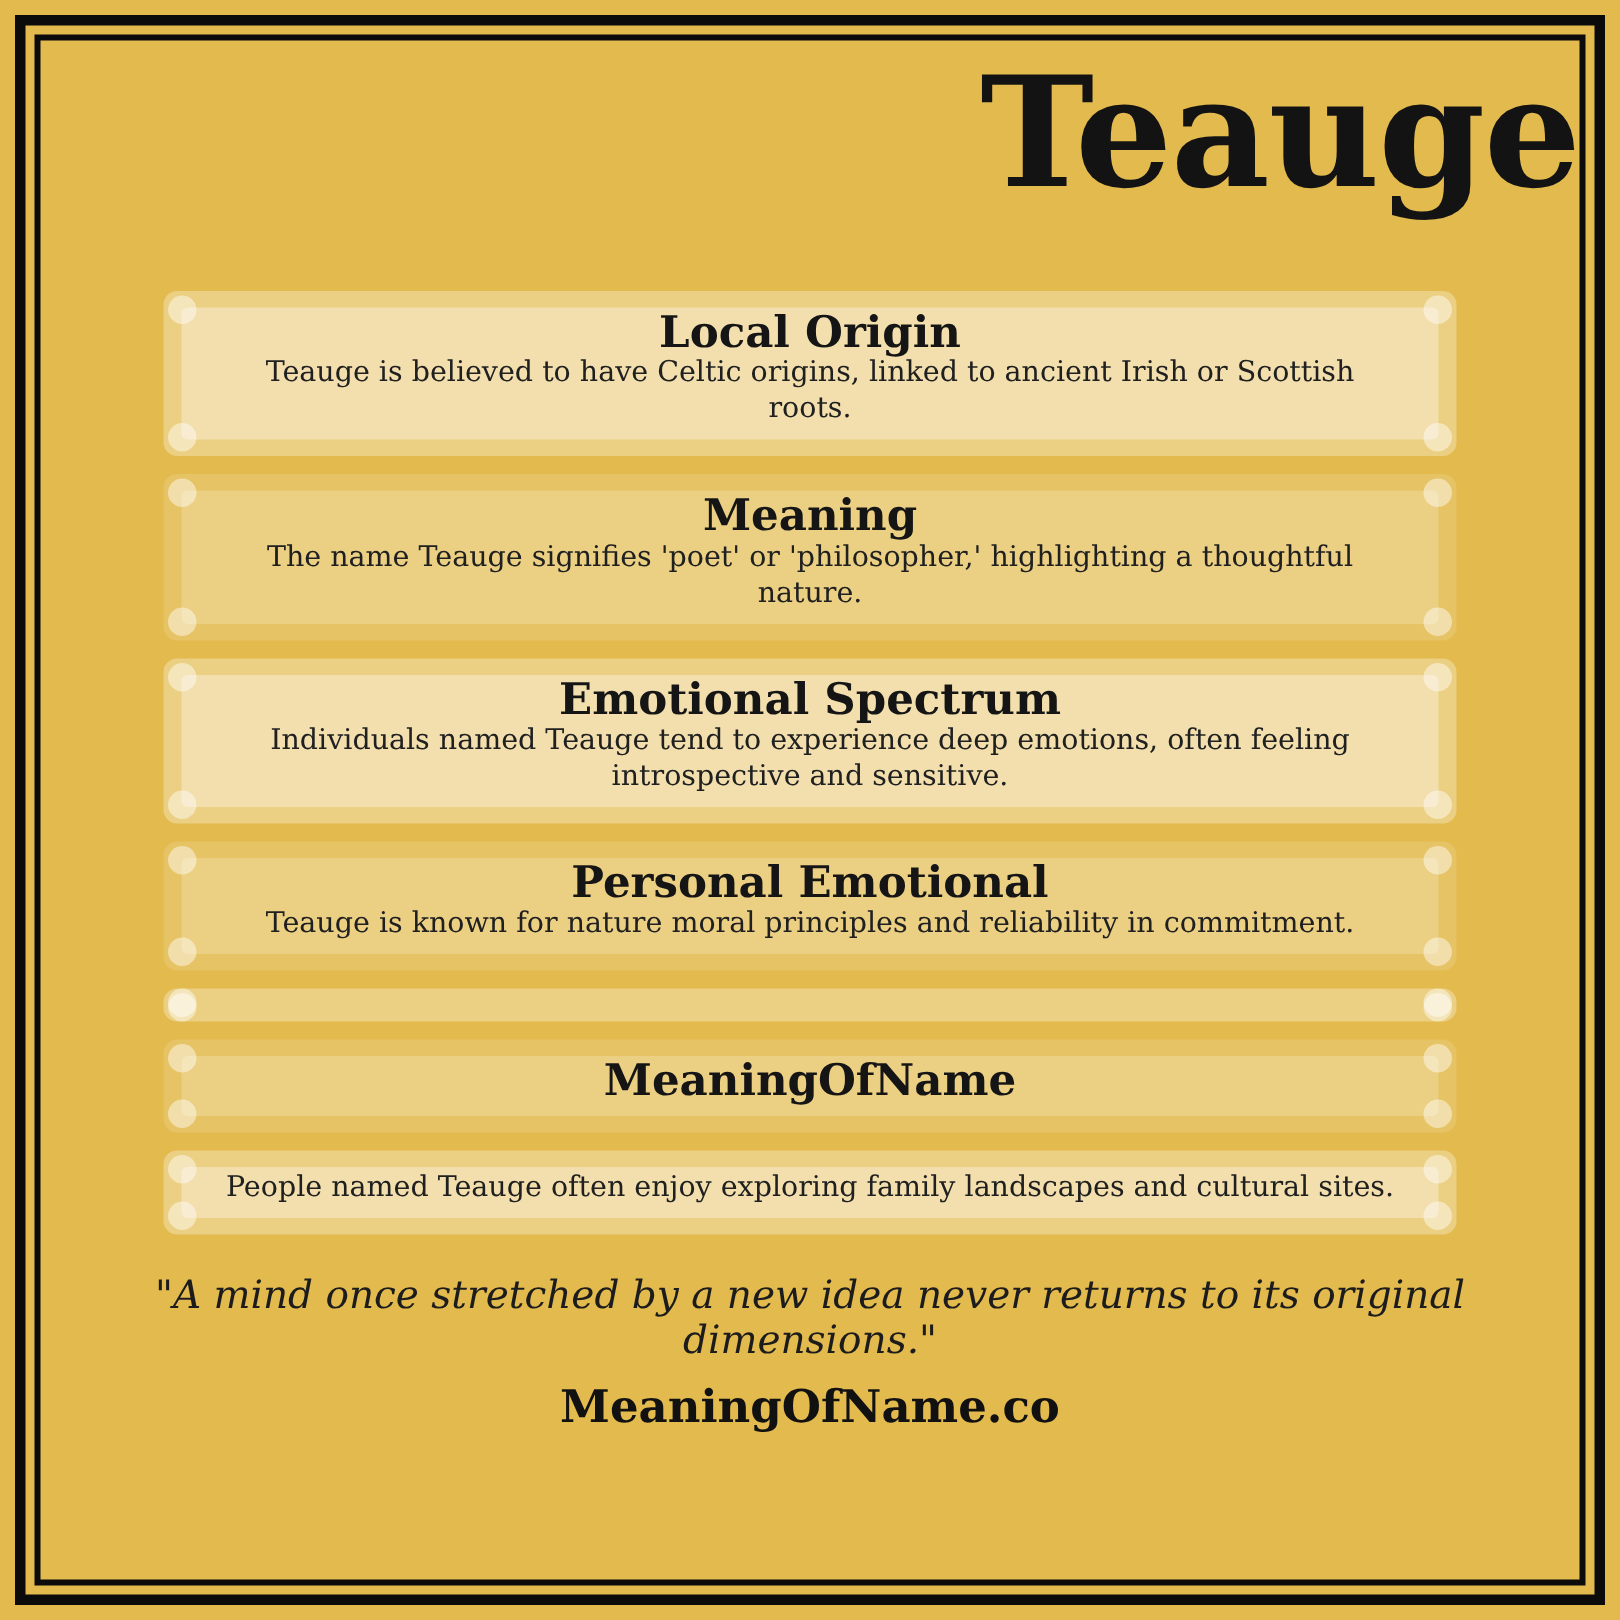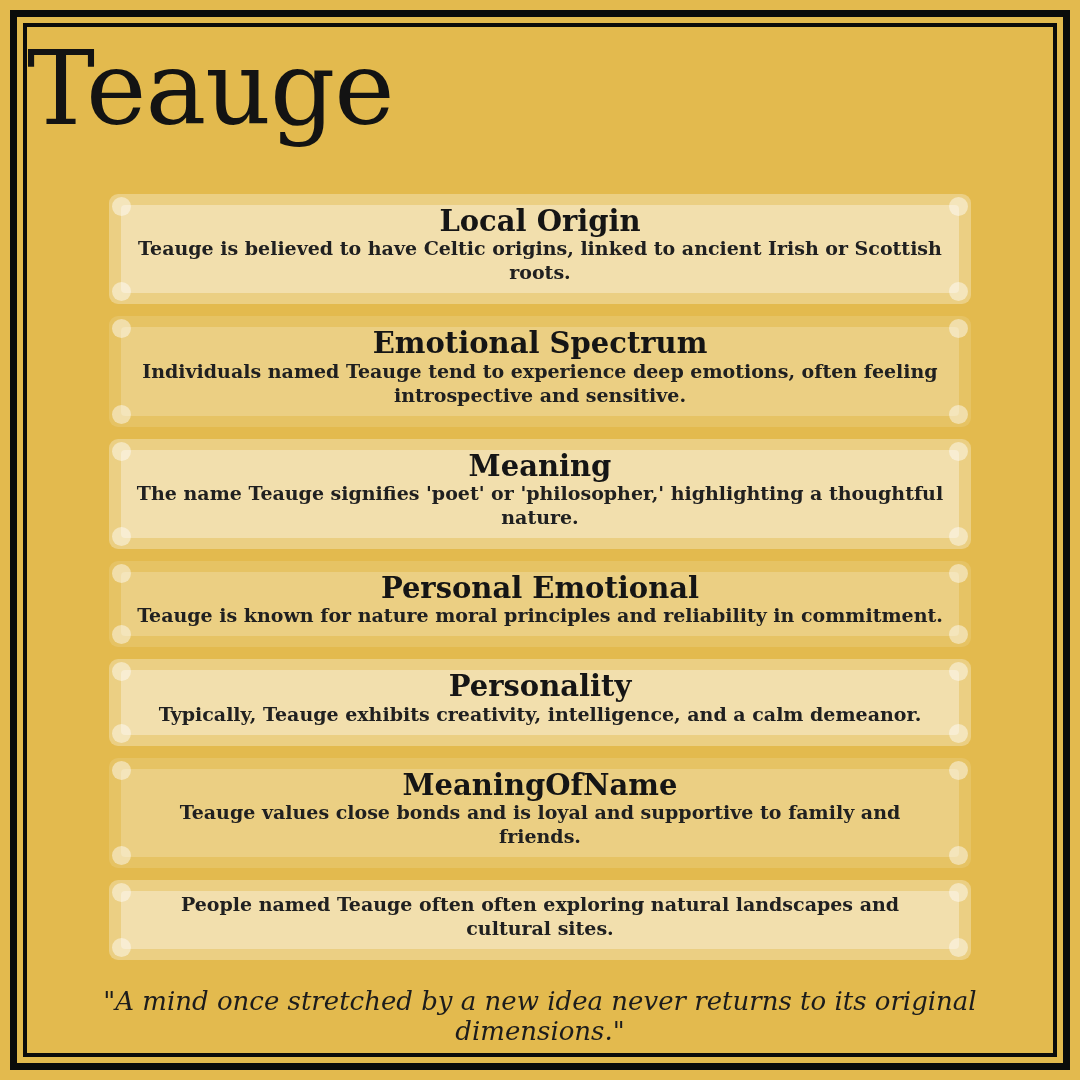--- a/index.html
+++ b/index.html
@@ -18,24 +18,24 @@
     border: 7px solid #0b0b0b;
   }
   .frame-inner {
     position: absolute;
     inset: 6px;
     border: 4px solid #0b0b0b;
     overflow: hidden;
   }
   .page-title {
     margin: 14px 0 0 0;
-    text-align: left;
+    text-align: right;
     font-size: 102px;
     line-height: 0.95;
-    font-weight: normal;
+    font-weight: bold;
     color: #131313;
     letter-spacing: -1px;
   }
   .cards {
     width: 862px;
     margin: 56px auto 0 auto;
     display: flex;
     flex-direction: column;
     gap: 12px;
   }
@@ -63,21 +63,20 @@
     line-height: 1.05;
     font-weight: bold;
     color: #151515;
   }
   .card-body {
     margin: 1px 0 0 0;
     font-size: 19px;
     line-height: 1.26;
     color: #202020;
     white-space: pre-line;
-    font-weight: bold;
   }
   .dot {
     position: absolute;
     width: 19px;
     height: 19px;
     border-radius: 50%;
     background: rgba(255, 255, 255, 0.45);
   }
   .dot.tl { left: 3px;  top: 3px; }
   .dot.tr { right: 3px; top: 3px; }
@@ -119,78 +118,73 @@
 roots.</p>
         </div>
       </section>
 
       <section class="card">
         <span class="dot tl"></span>
         <span class="dot tr"></span>
         <span class="dot bl"></span>
         <span class="dot br"></span>
         <div class="card-inner">
-          <h2 class="card-title">Emotional Spectrum</h2>
-          <p class="card-body">Individuals named Teauge tend to experience deep emotions, often feeling
-introspective and sensitive.</p>
+          <h2 class="card-title">Meaning</h2>
+          <p class="card-body">The name Teauge signifies 'poet' or 'philosopher,' highlighting a thoughtful
+nature.</p>
         </div>
       </section>
 
       <section class="card">
         <span class="dot tl"></span>
         <span class="dot tr"></span>
         <span class="dot bl"></span>
         <span class="dot br"></span>
         <div class="card-inner">
-          <h2 class="card-title">Meaning</h2>
-          <p class="card-body">The name Teauge signifies 'poet' or 'philosopher,' highlighting a thoughtful
-nature.</p>
+          <h2 class="card-title">Emotional Spectrum</h2>
+          <p class="card-body">Individuals named Teauge tend to experience deep emotions, often feeling
+introspective and sensitive.</p>
         </div>
       </section>
 
       <section class="card">
         <span class="dot tl"></span>
         <span class="dot tr"></span>
         <span class="dot bl"></span>
         <span class="dot br"></span>
         <div class="card-inner">
           <h2 class="card-title">Personal Emotional</h2>
           <p class="card-body">Teauge is known for nature moral principles and reliability in commitment.</p>
         </div>
       </section>
 
       <section class="card">
         <span class="dot tl"></span>
         <span class="dot tr"></span>
         <span class="dot bl"></span>
         <span class="dot br"></span>
+      </section>
+
+      <section class="card">
+        <span class="dot tl"></span>
+        <span class="dot tr"></span>
+        <span class="dot bl"></span>
+        <span class="dot br"></span>
         <div class="card-inner">
-          <h2 class="card-title">Personality</h2>
-          <p class="card-body">Typically, Teauge exhibits creativity, intelligence, and a calm demeanor.</p>
+          <h2 class="card-title">MeaningOfName</h2>
         </div>
       </section>
 
       <section class="card">
         <span class="dot tl"></span>
         <span class="dot tr"></span>
         <span class="dot bl"></span>
         <span class="dot br"></span>
         <div class="card-inner">
-          <h2 class="card-title">MeaningOfName</h2>
-          <p class="card-body">Teauge values close bonds and is loyal and supportive to family and friends.</p>
-        </div>
-      </section>
-
-      <section class="card">
-        <span class="dot tl"></span>
-        <span class="dot tr"></span>
-        <span class="dot bl"></span>
-        <span class="dot br"></span>
-        <div class="card-inner">
-          <p class="card-body">People named Teauge often often exploring natural landscapes and cultural sites.</p>
+          <p class="card-body">People named Teauge often enjoy exploring family landscapes and cultural sites.</p>
         </div>
       </section>
 
     </div>
 
     <p class="quote">"A mind once stretched by a new idea never returns to its original dimensions."</p>
     <p class="site-name">MeaningOfName.co</p>
 
   </div>
 </div>

